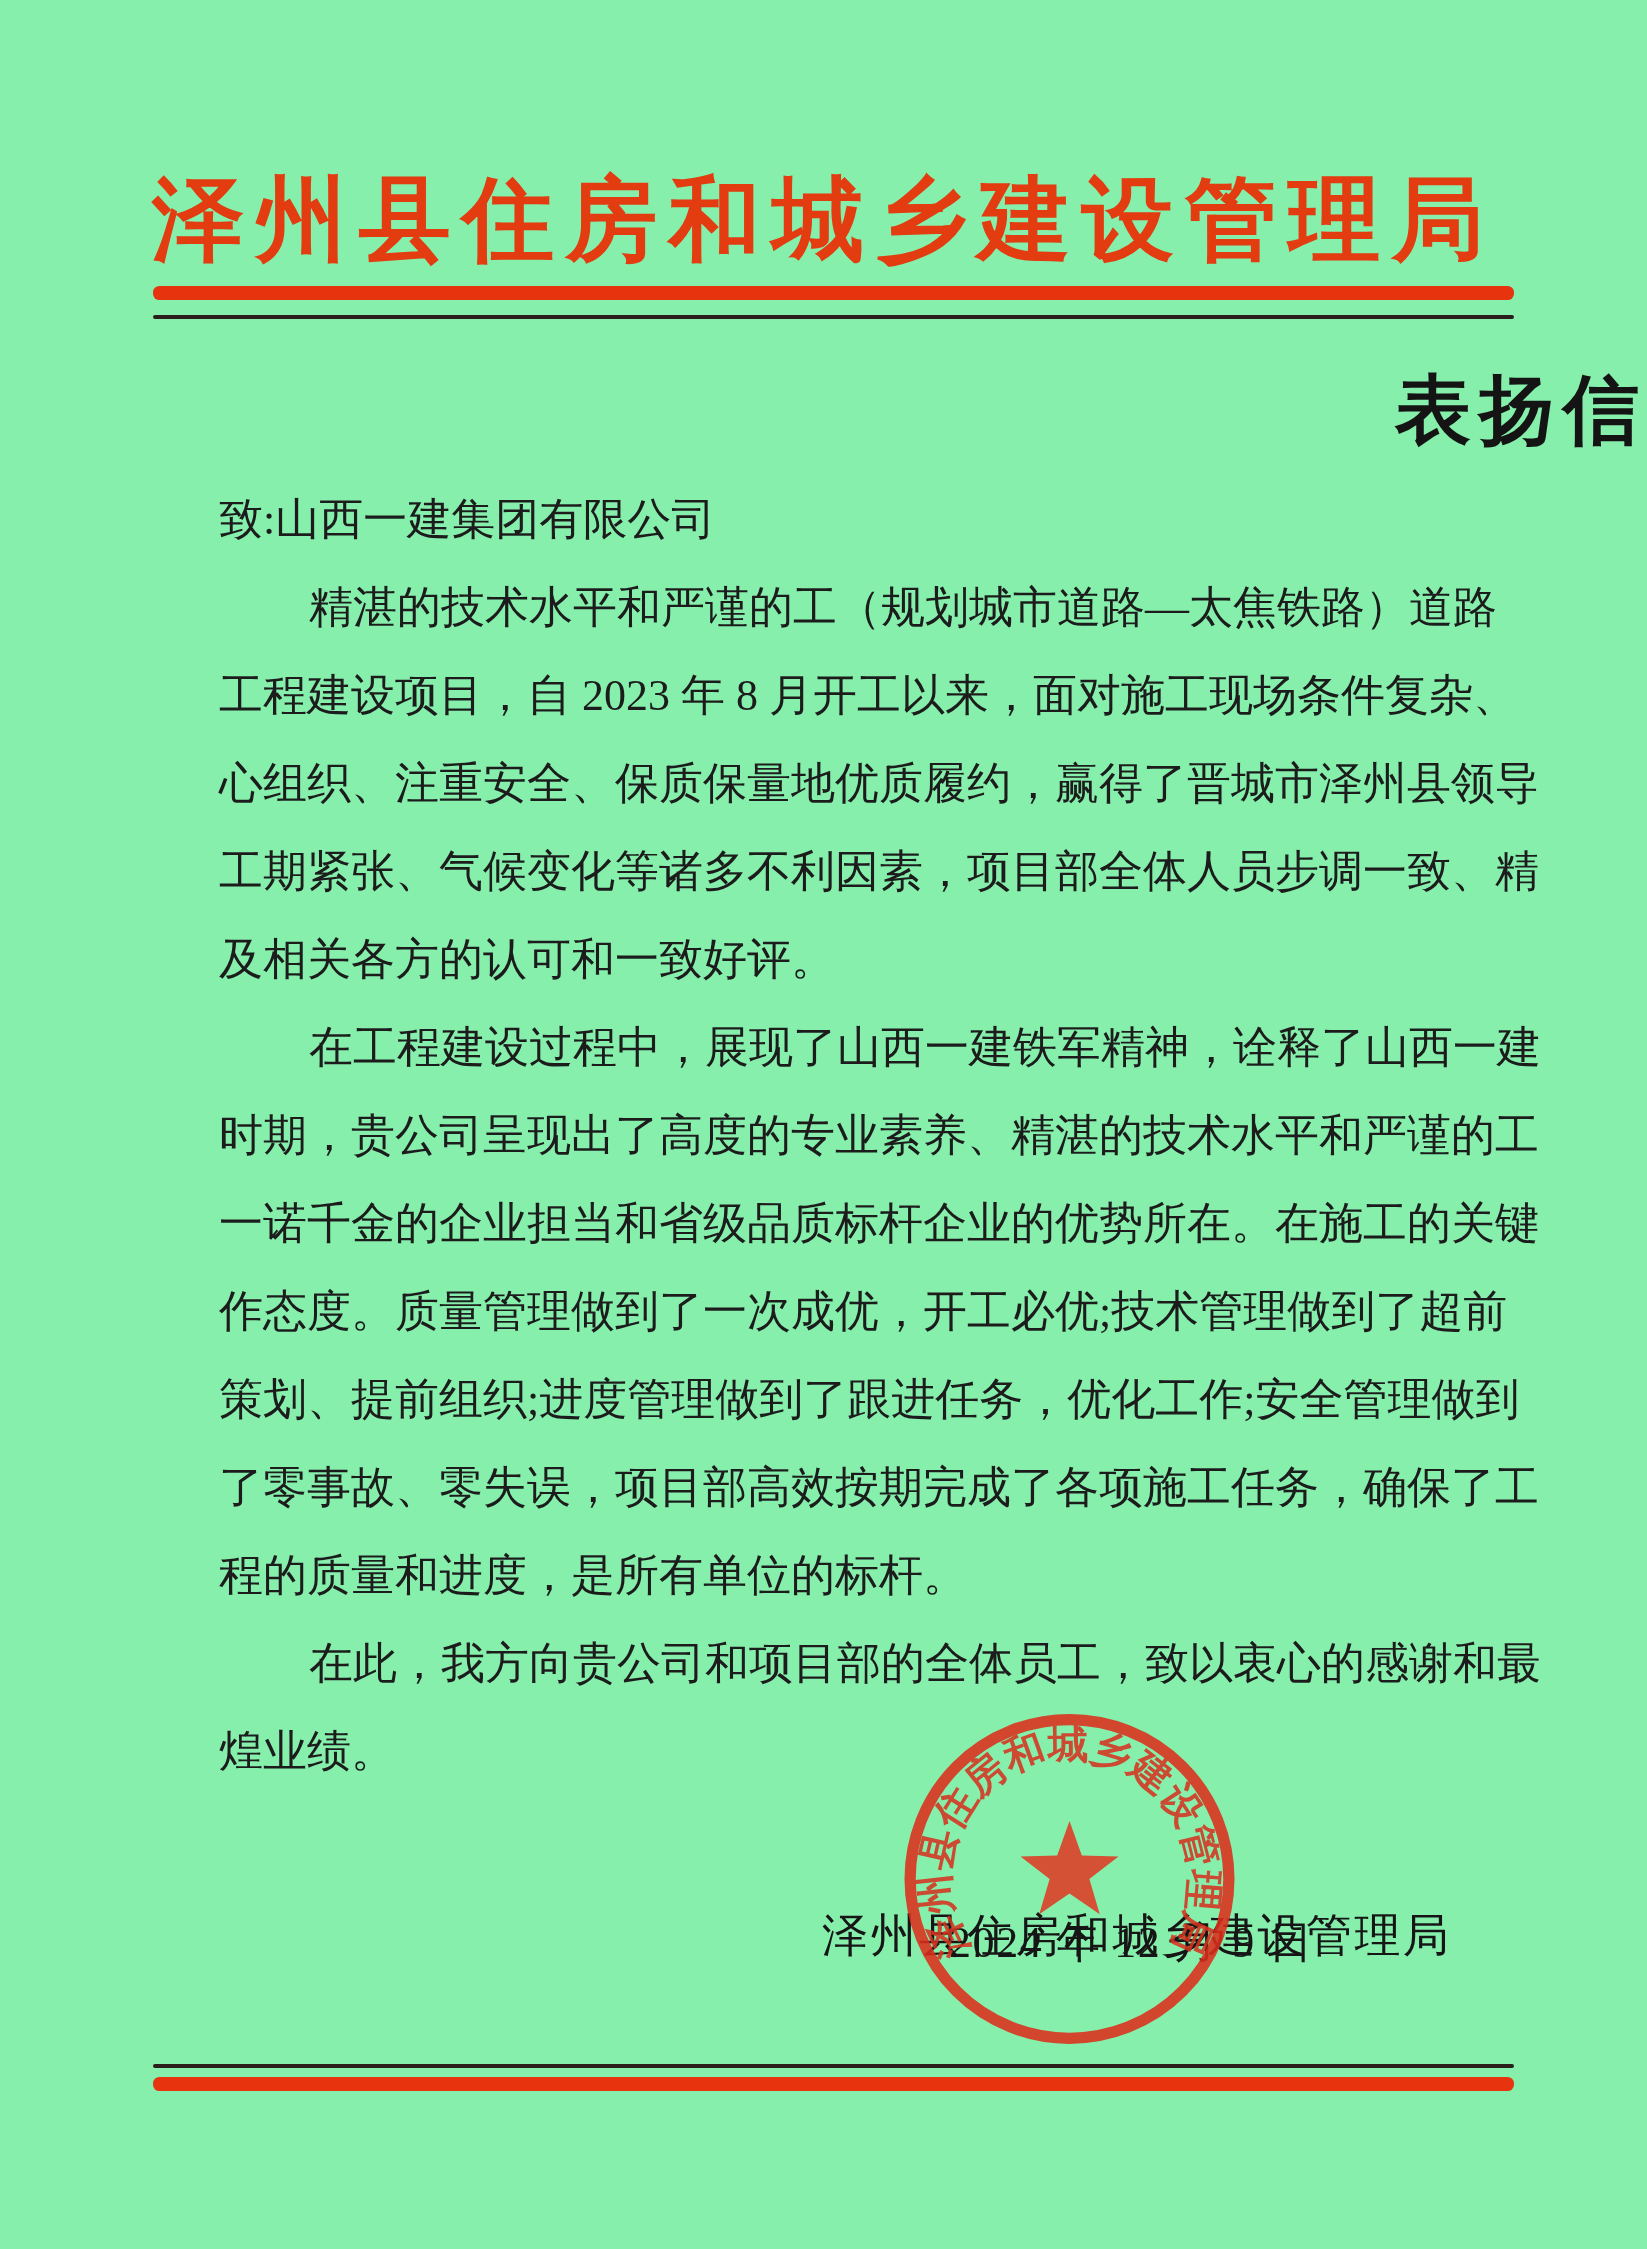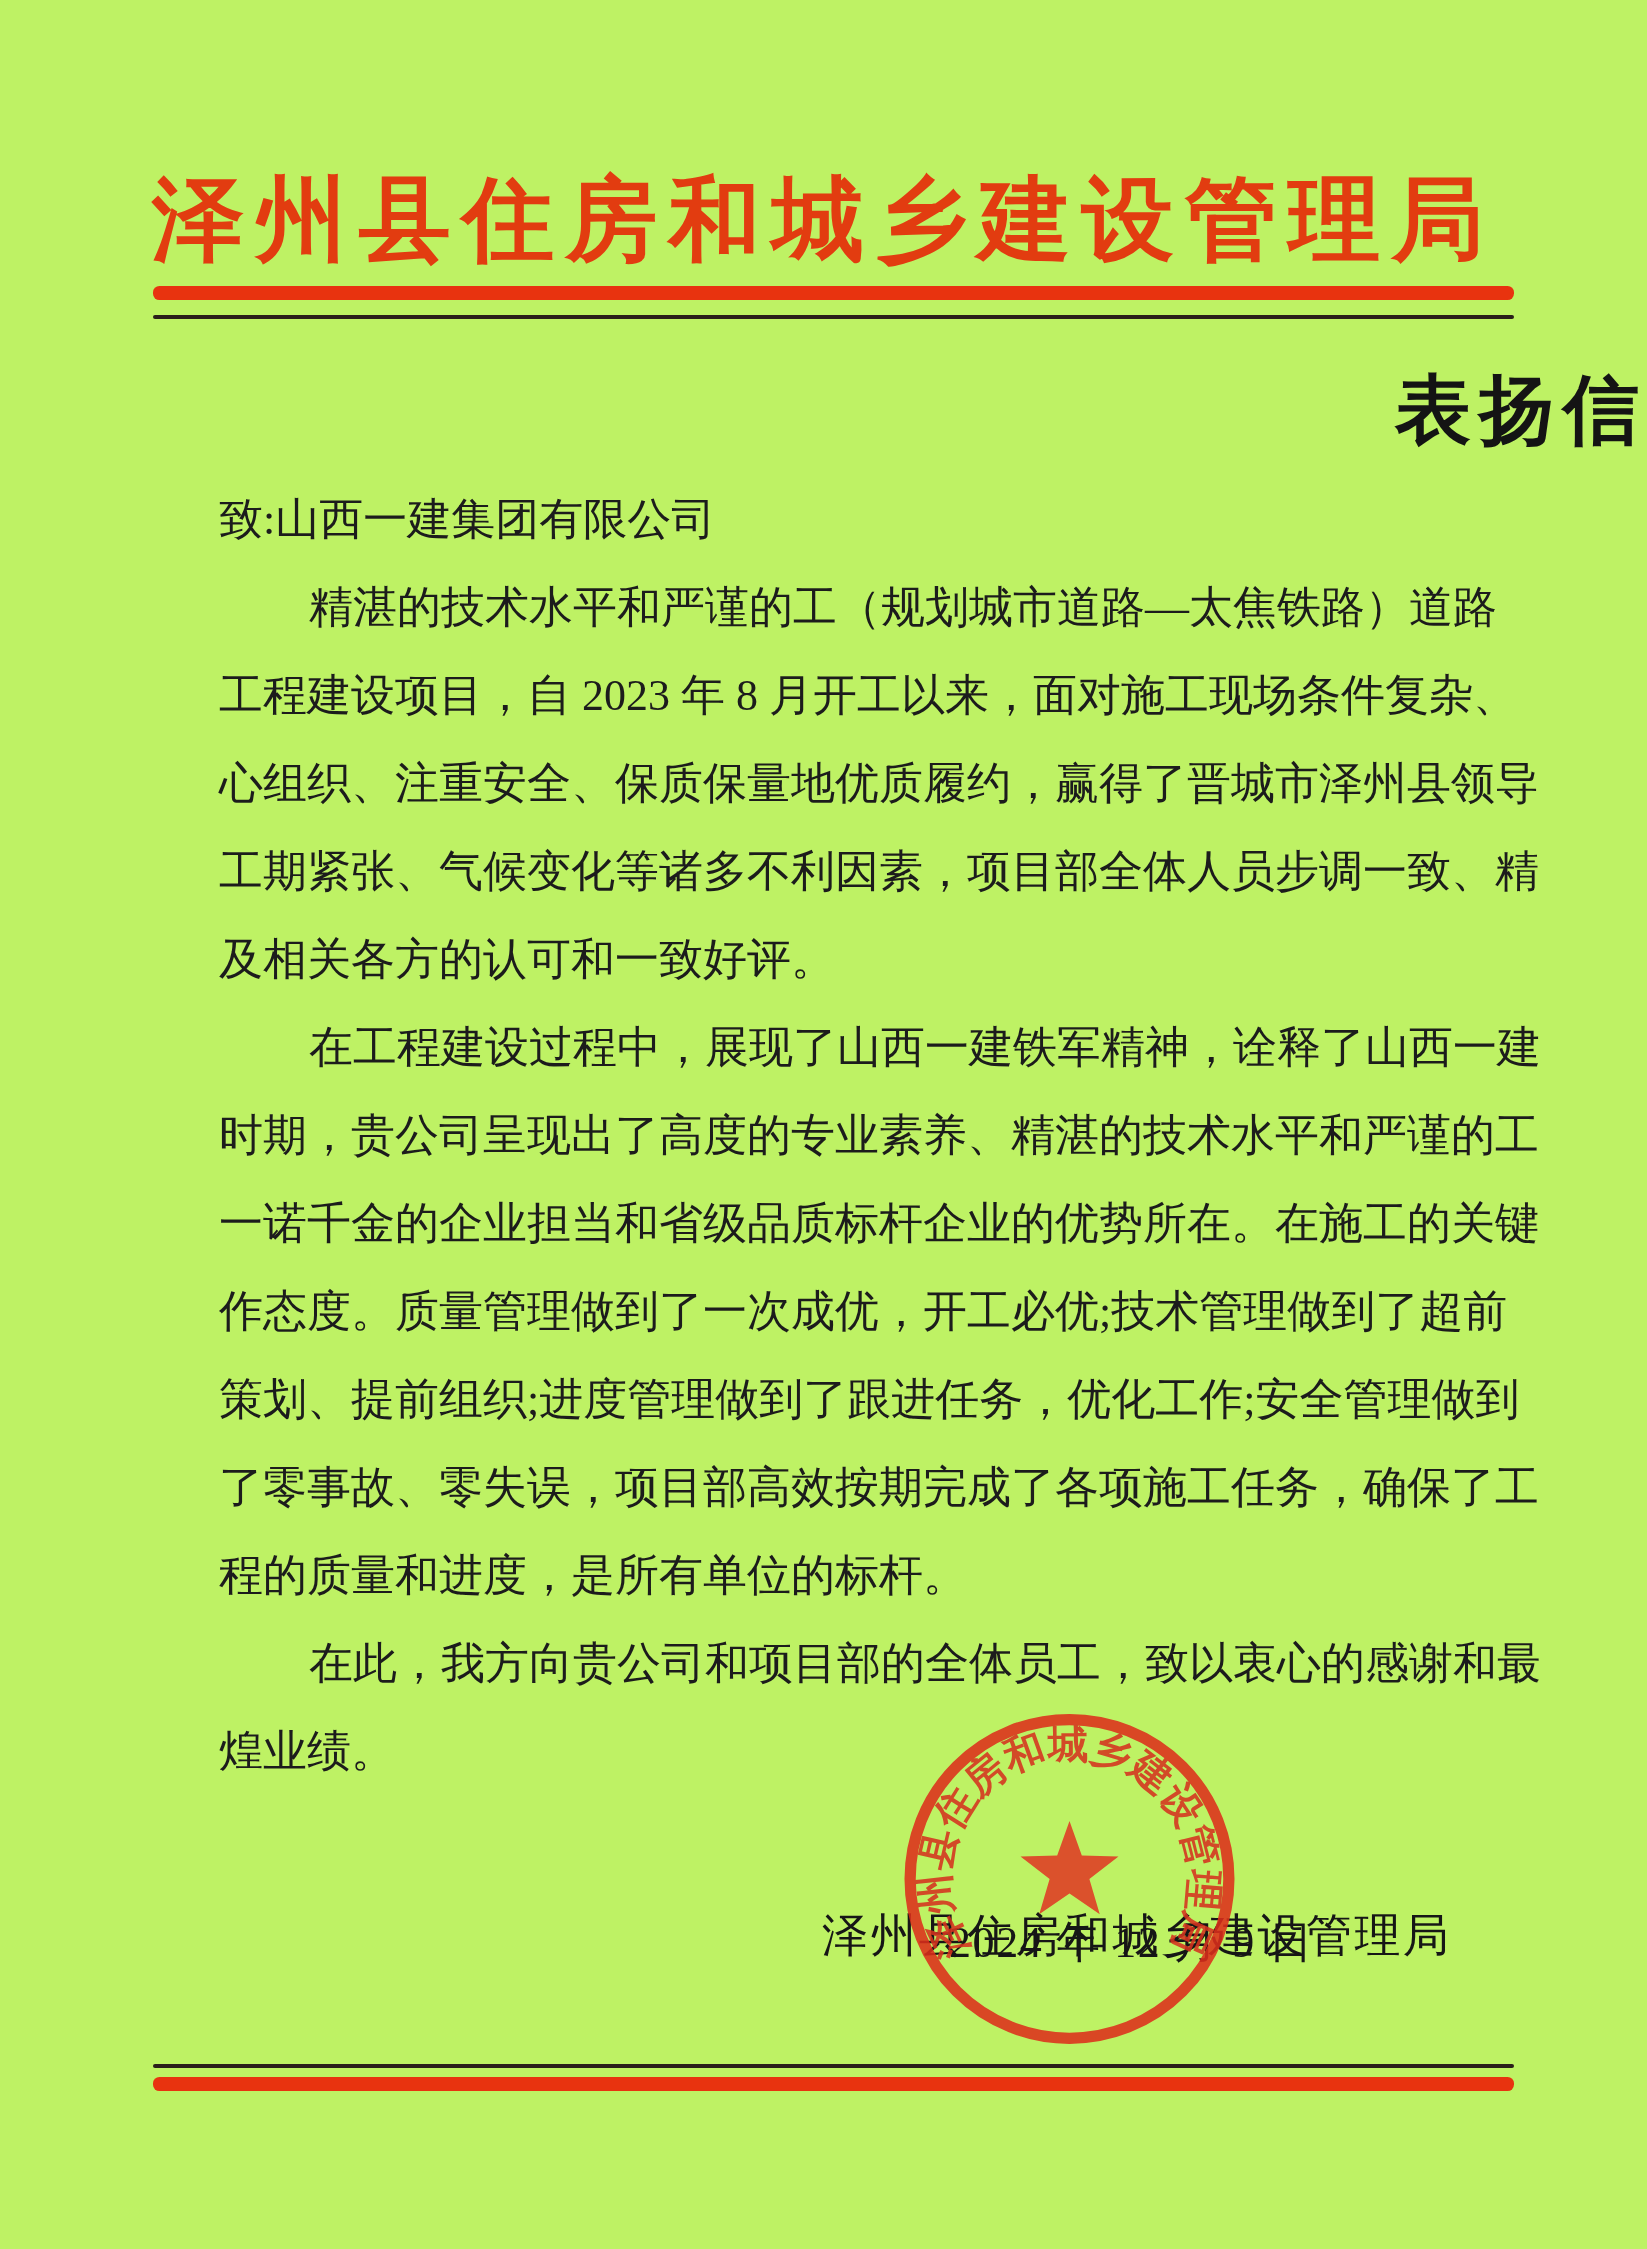--- a/index.html
+++ b/index.html
@@ -1,20 +1,20 @@
 <!DOCTYPE html>
 <html style="font-size:13px"><head>
 <meta charset="utf-8">
 <style>
   html,body{margin:0;padding:0;background:#8a8a8a;}
   .page{
     position:relative;
     width:1647px;height:2250px;
     margin:0 auto;
-    background:#bef264;
+    background:#86efac;
     overflow:hidden;
     font-family:"Liberation Serif","DejaVu Serif",serif;
   }
   
   .letterhead{
     position:absolute;left:0;top:158px;width:100%;
     text-align:center;
     font-size:92px;font-weight:900;
     letter-spacing:11.3px;
     color:#e23c10;

